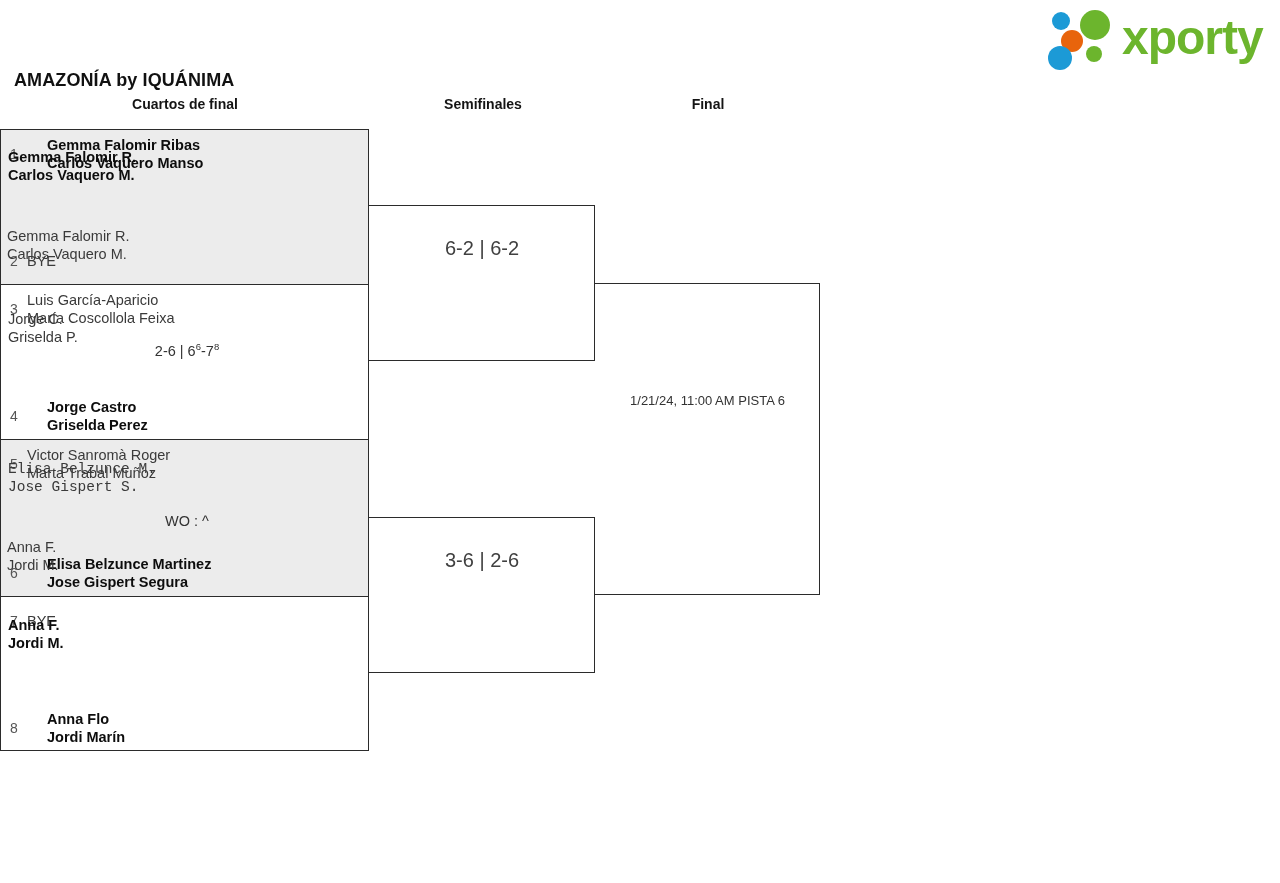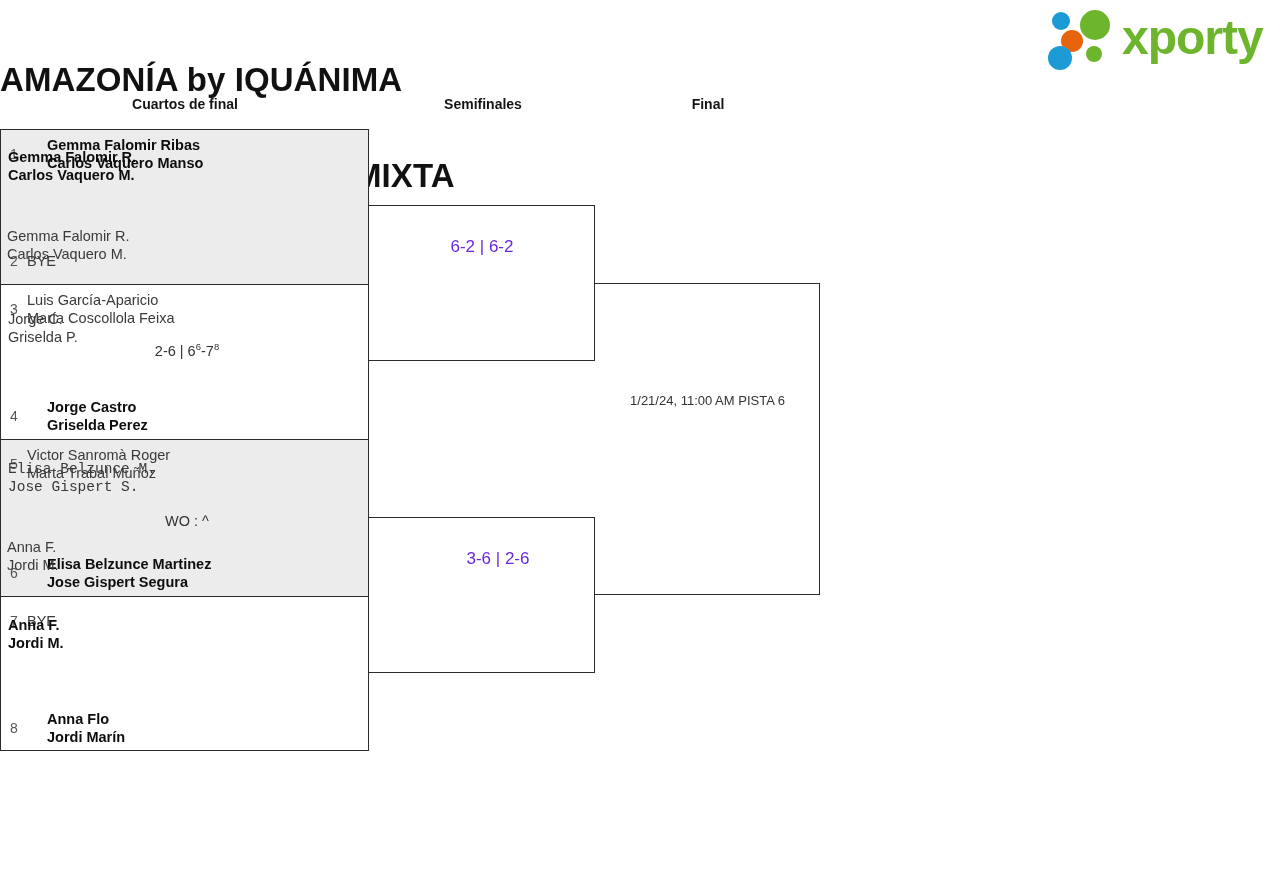--- a/index.html
+++ b/index.html
@@ -18,26 +18,27 @@
 
   
   .header {
     position: absolute;
     left: 0; top: 0;
     width: 1280px; height: 72px;
   }
   .title-block {
     position: absolute;
     left: 0; top: 0;
-    font-size: 33px;
+    font-size: 18px;
     font-weight: 700;
     line-height: 32px;
     letter-spacing: 0.1px;
     color: #111111;
     white-space: pre;
+    padding-left: 14px;
   }
   .title-line { display: block; }
 
   .logo {
     position: absolute;
     right: 6px; top: 4px;
     width: 230px; height: 66px;
   }
   .logo-word {
     position: absolute;
@@ -134,22 +135,22 @@
     line-height: 18px;
     color: #3a3a3a;
     white-space: pre-line;
   }
   .r2-name.winner { color: #0d0d0d; font-weight: 700; }
   .r2-score {
     position: absolute;
     left: 369px;
     width: 226px;
     text-align: center;
-    font-size: 17px;
-    color: #6d28d9;
+    font-size: 20px;
+    color: #404040;
   }
 
   
   .r3-box {
     position: absolute;
     left: 595px;
     width: 225px;
     box-sizing: border-box;
     border: 1px solid #2b2b2b;
     border-left: none;
@@ -253,21 +254,21 @@
   <div class="r2-box" style="top:205px; height:156px;"></div>
   <div class="r2-name winner" style="top:148px;">Gemma Falomir R.
 Carlos Vaquero M.</div>
   <div class="r2-score" style="top:237px;">6-2 | 6-2</div>
   <div class="r2-name" style="top:310px;">Jorge C.
 Griselda P.</div>
 
   <div class="r2-box" style="top:517px; height:156px;"></div>
   <div class="r2-name" style="top:460px;font-family:Liberation Mono, monospace;">Elisa Belzunce M.
 Jose Gispert S.</div>
-  <div class="r2-score" style="top:549px;padding-left:16px;">3-6 | 2-6</div>
+  <div class="r2-score" style="top:549px;">3-6 | 2-6</div>
   <div class="r2-name winner" style="top:616px;">Anna F.
 Jordi M.</div>
 
   <div class="r3-box" style="top:283px; height:312px;"></div>
   <div class="r3-name" style="top:227px;">Gemma Falomir R.
 Carlos Vaquero M.</div>
   <div class="r3-info" style="top:393px;">1/21/24, 11:00 AM PISTA 6</div>
   <div class="r3-name" style="top:538px;">Anna F.
 Jordi M.</div>
 

